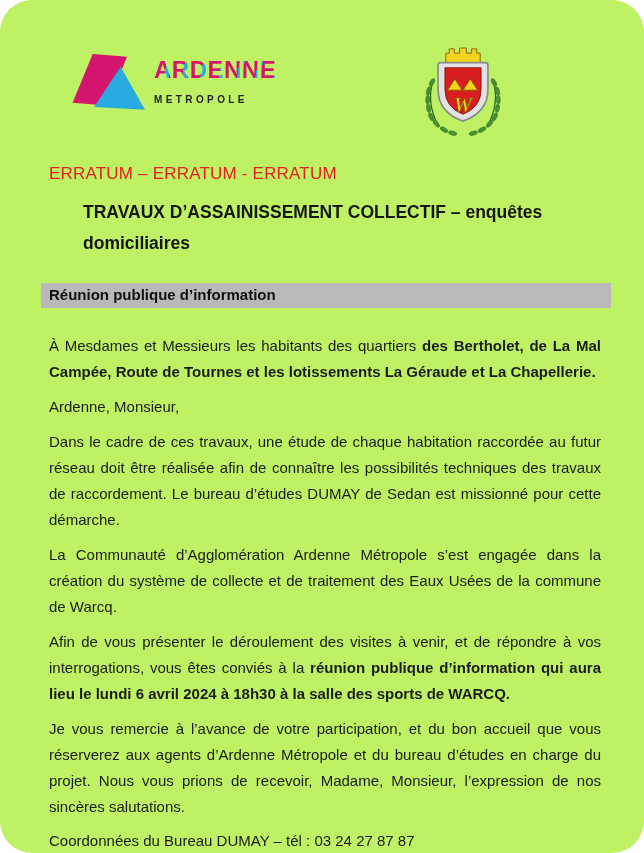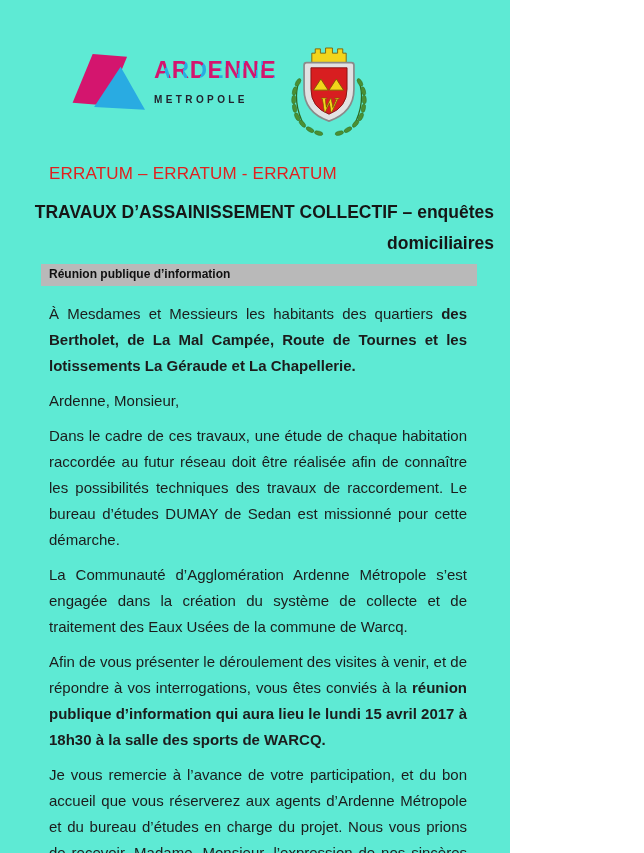--- a/index.html
+++ b/index.html
@@ -1,19 +1,19 @@
 <!DOCTYPE html>
 <html style="--magenta: #d4156e; --blue: #29abe2; --brand-dark: #23232e; --erratum-red: #e0211f; --banner-gray: #b9b9b9; --crest-red: #d81e20; --crest-gold: #f2d51b; --crest-green: #4a8f33; --crest-silver: #e2e2e2;"><head>
 <meta charset="utf-8">
 <style>
   * { margin:0; padding:0; box-sizing:border-box; }
   html,body { background:#ffffff; }
   .page {
-    position:relative; width:510px; height:853px; background:#5eead4;
-    font-family:"Liberation Sans", sans-serif; color:#1c1c1c; overflow:hidden;
+    position:relative; width:644px; height:853px; background:#bef264;
+    font-family:"Liberation Sans", sans-serif; color:#1c1c1c; overflow:hidden;border-radius:32px;
   }
   
   .header { display:flex; justify-content:space-between; align-items:flex-start; padding:42px 138px 0 64px; }
   .logo { display:flex; align-items:flex-start; }
   .logo-mark { width:86px; height:84px; flex:0 0 auto; }
   .logo-text { margin:16px 0 0 4px; }
   .brand {
     font-size:24px; font-weight:bold; letter-spacing:0.5px; line-height:24px;
     color:var(--magenta,#d4156e); white-space:nowrap;
   }
@@ -27,26 +27,26 @@
   .crest { width:86px; height:98px; }
   
   .f-magenta { fill:var(--magenta,#d4156e); }
   .f-blue    { fill:var(--blue,#29abe2); }
   .f-red     { fill:var(--crest-red,#d81e20); stroke:#7e1010; stroke-width:1; }
   .f-gold    { fill:var(--crest-gold,#f2d51b); stroke:#7a5a00; stroke-width:1; }
   .f-silver  { fill:var(--crest-silver,#e2e2e2); stroke:#8a8a8a; stroke-width:2; }
   .f-green   { fill:var(--crest-green,#4a8f33); stroke:#2f6b20; stroke-width:0.5; }
   
   .erratum { margin:24px 0 0 49px; color:var(--erratum-red,#e0211f); font-weight:normal; font-size:17px; letter-spacing:0.2px; }
-  .title { margin:13px auto 0; max-width:478px; text-align:right; font-weight:bold; font-size:17.5px; line-height:31px; color:#161616; }
+  .title { margin:13px auto 0; max-width:478px; text-align:left; font-weight:bold; font-size:17.5px; line-height:31px; color:#161616; }
   .banner {
-    margin:5px 33px 0 41px; background:var(--banner-gray,#b9b9b9);
-    font-weight:bold; font-size:12px; color:#101010; padding:3px 8px 5px 8px;
+    margin:24px 33px 0 41px; background:var(--banner-gray,#b9b9b9);
+    font-weight:bold; font-size:15px; color:#101010; padding:3px 8px 5px 8px;
   }
-  .bodytext { margin-top:15px; }
+  .bodytext { margin-top:25px; }
   .para { margin:0 43px 9px 49px; font-size:15px; line-height:26px; text-align:justify; }
   .para.no-just { text-align:left; }
   .b { font-weight:bold; }
   .footer-line { margin:0 43px 0 49px; font-size:15px; line-height:24px; }
 </style>
 </head>
 <body>
 
 <div class="page">
 
@@ -100,19 +100,19 @@
 
   <div class="title">TRAVAUX D’ASSAINISSEMENT COLLECTIF – enquêtes domiciliaires</div>
 
   <div class="banner">Réunion publique d’information</div>
 
   <div class="bodytext">
       <p class="para"><span>À Mesdames et Messieurs les habitants des quartiers </span><span class="b">des Bertholet, de La Mal Campée, Route de Tournes et les lotissements La Géraude et La Chapellerie.</span></p>
       <p class="para no-just"><span>Ardenne, Monsieur,</span></p>
       <p class="para"><span>Dans le cadre de ces travaux, une étude de chaque habitation raccordée au futur réseau doit être réalisée afin de connaître les possibilités techniques des travaux de raccordement. Le bureau d’études DUMAY de Sedan est missionné pour cette démarche.</span></p>
       <p class="para"><span>La Communauté d’Agglomération Ardenne Métropole s’est engagée dans la création du système de collecte et de traitement des Eaux Usées de la commune de Warcq.</span></p>
-      <p class="para"><span>Afin de vous présenter le déroulement des visites à venir, et de répondre à vos interrogations, vous êtes conviés à la </span><span class="b">réunion publique d’information qui aura lieu le lundi 15 avril 2017 à 18h30 à la salle des sports de WARCQ.</span></p>
+      <p class="para"><span>Afin de vous présenter le déroulement des visites à venir, et de répondre à vos interrogations, vous êtes conviés à la </span><span class="b">réunion publique d’information qui aura lieu le lundi 6 avril 2024 à 18h30 à la salle des sports de WARCQ.</span></p>
       <p class="para"><span>Je vous remercie à l’avance de votre participation, et du bon accueil que vous réserverez aux agents d’Ardenne Métropole et du bureau d’études en charge du projet. Nous vous prions de recevoir, Madame, Monsieur, l’expression de nos sincères salutations.</span></p>
     </div>
 
   <div class="footer-line">Coordonnées du Bureau DUMAY – tél : 03 24 27 87 87</div>
 
 </div>
 
 </body></html>

